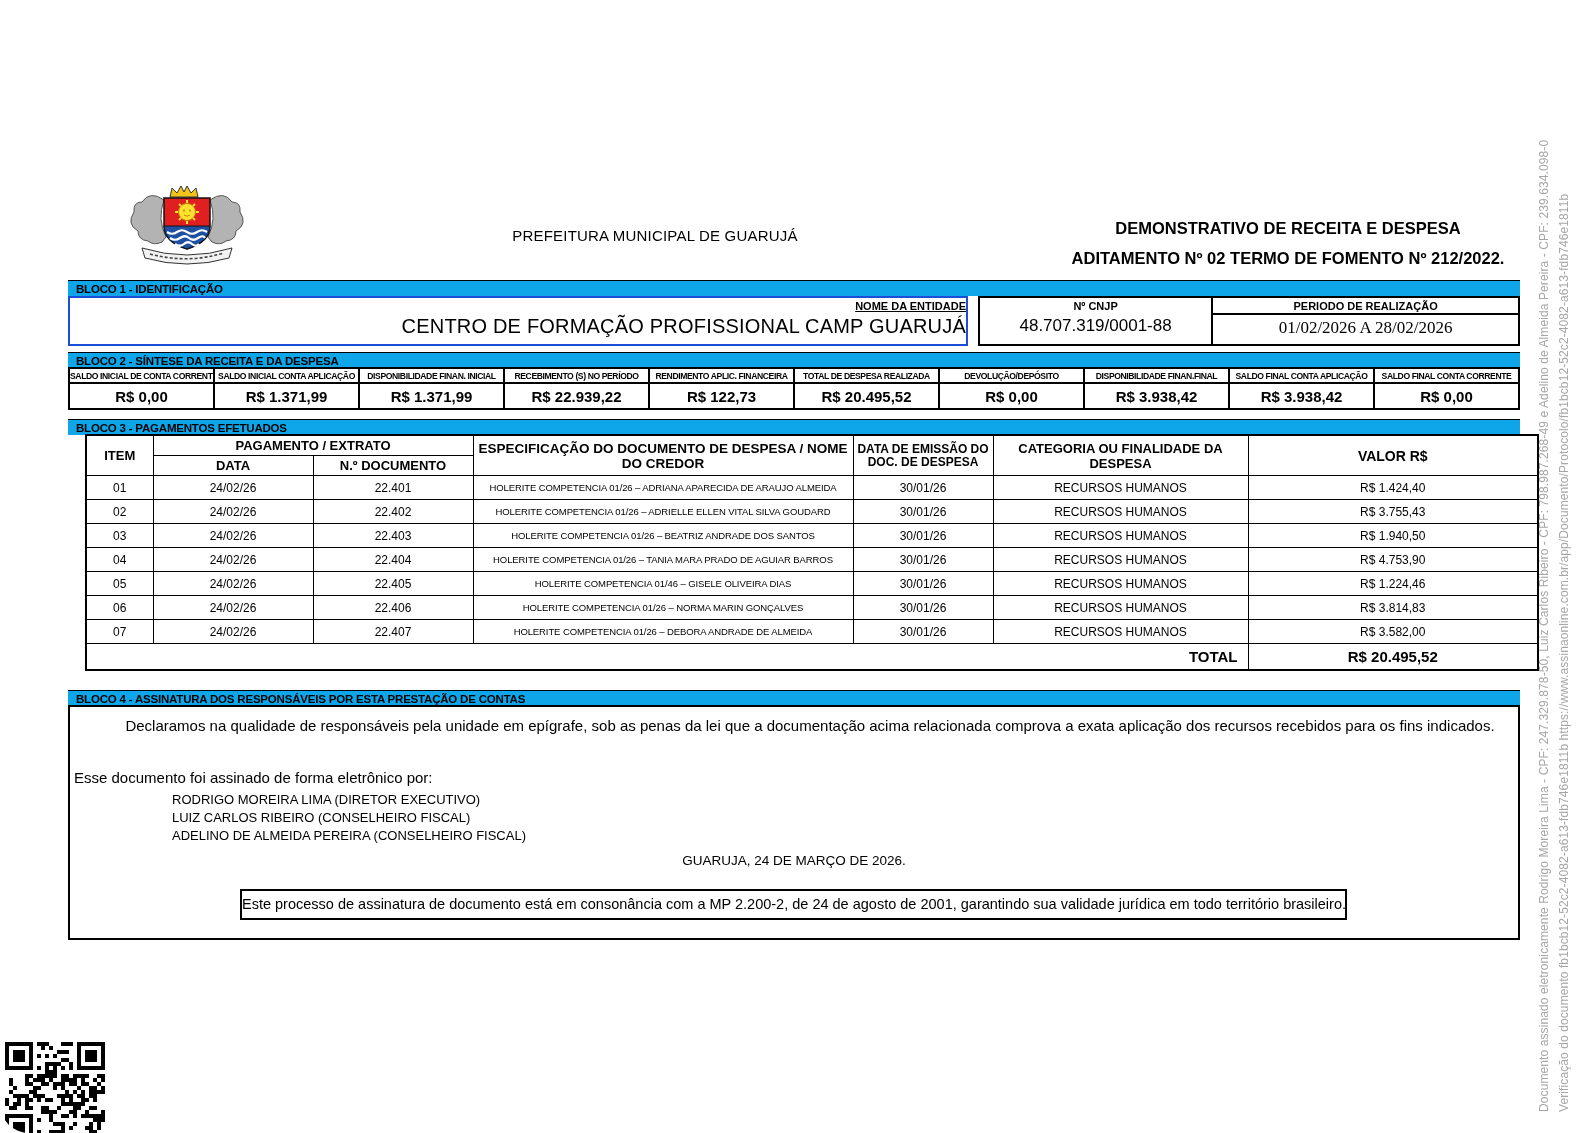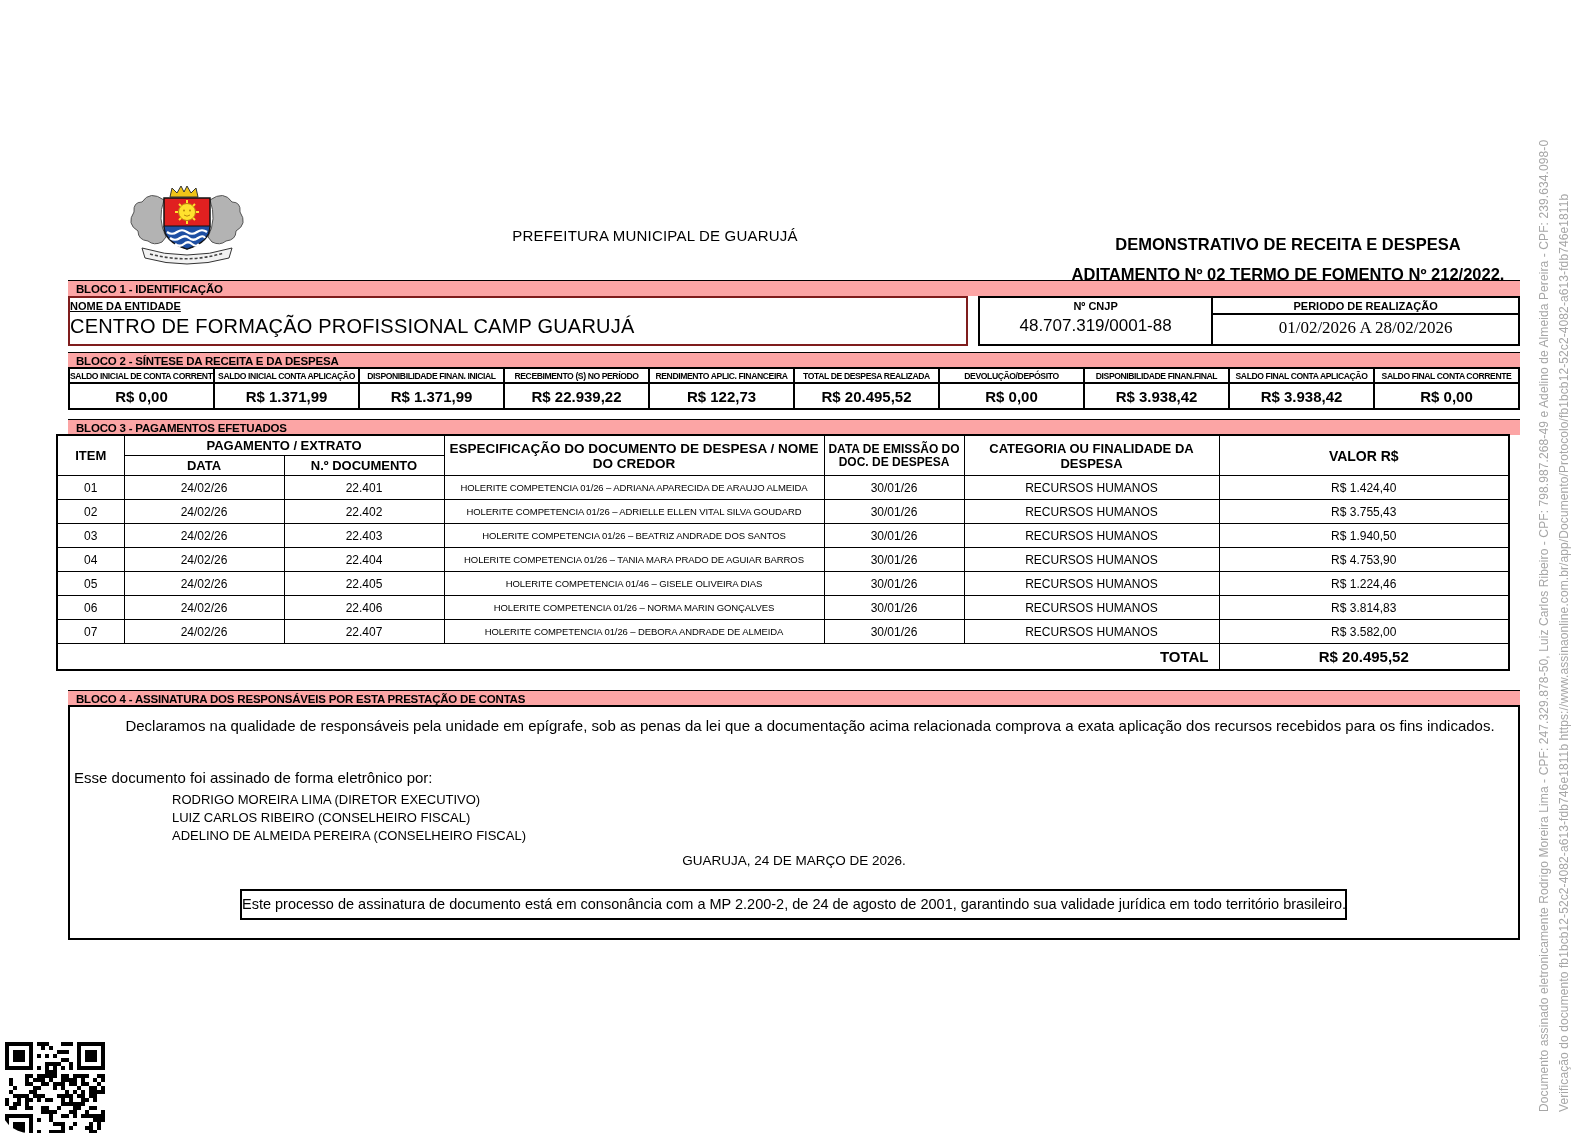--- a/index.html
+++ b/index.html
@@ -1,53 +1,53 @@
 <!DOCTYPE html>
 <html><head>
 <meta charset="utf-8">
 <style>
   html,body{margin:0;padding:0;background:#fff;}
   body{font-family:"Liberation Sans", sans-serif; color:#000;}
   .page{position:relative;width:1586px;height:1133px;background:#fff;overflow:hidden;border-radius:29px;}
 
   
-  .bar{position:absolute;left:68px;width:1452px;height:16px;background:#fca5a5;
+  .bar{position:absolute;left:68px;width:1452px;height:16px;background:#0ea5e9;
        border-top:1px solid #000;box-sizing:border-box;
        font-weight:bold;font-size:11.5px;letter-spacing:-0.2px;padding:2px 0 0 8px;}
 
   
   .muni{position:absolute;left:420px;top:227px;width:470px;text-align:center;
         font-size:15px;letter-spacing:0.2px;}
-  .title-block{position:absolute;left:1056px;top:229px;width:464px;text-align:center;}
+  .title-block{position:absolute;left:1056px;top:213px;width:464px;text-align:center;}
   .title-block div{font-weight:bold;font-size:16.5px;line-height:30px;white-space:nowrap;}
   .logo{position:absolute;left:112px;top:184px;width:150px;height:84px;}
 
   
   .b1-entity{position:absolute;left:68px;top:296px;width:900px;height:50px;
-             border:2px solid #7f1d1d;box-sizing:border-box;text-align:left;}
+             border:2px solid #1d4ed8;box-sizing:border-box;text-align:right;}
   .b1-entity .lbl{font-size:11px;font-weight:bold;text-decoration:underline;padding-top:2px;}
   .b1-entity .val{font-size:20px;padding-top:3px;letter-spacing:0.2px;}
   .b1-id{position:absolute;left:978px;top:296px;width:542px;height:50px;
          border:2px solid #000;box-sizing:border-box;display:flex;}
   .b1-id .cell{box-sizing:border-box;text-align:center;}
   .b1-id .cnpj{width:234px;border-right:2px solid #000;}
   .b1-id .cnpj .lbl{font-size:11px;font-weight:bold;padding-top:2px;}
   .b1-id .cnpj .val{font-size:17px;padding-top:4px;}
   .b1-id .per{width:306px;}
   .b1-id .per .lbl{font-size:11px;font-weight:bold;border-bottom:2px solid #000;padding:2px 0 1px 0;}
   .b1-id .per .val{font-family:"Liberation Serif", serif;font-size:17px;padding-top:3px;}
 
   
   .t2{position:absolute;left:68px;top:367px;width:1452px;border-collapse:collapse;table-layout:fixed;}
   .t2 td{border:2px solid #000;text-align:center;overflow:hidden;}
   .t2 .h td{font-size:8.6px;letter-spacing:-0.4px;font-weight:bold;height:13px;white-space:nowrap;padding:0;}
   .t2 .v td{font-size:15px;font-weight:bold;height:22px;}
 
   
-  .t3{position:absolute;left:56px;top:434px;width:1452px;border-collapse:collapse;table-layout:fixed;padding-left:15px;}
+  .t3{position:absolute;left:85px;top:434px;width:1452px;border-collapse:collapse;table-layout:fixed;padding-left:15px;}
   .t3 th,.t3 td{border:1px solid #000;text-align:center;padding:0;overflow:hidden;}
   .t3 thead th{font-size:13px;font-weight:bold;}
   .t3 thead .iss{font-size:12px;line-height:13px;padding:2px;}
   .t3 thead .spec-h{font-size:13.5px;}
   .t3 thead tr:first-child th{height:19px;}
   .t3 thead tr:last-child th{height:19px;}
   .t3 tbody td{font-size:12px;height:23px;}
   .t3 tbody td.spec{font-size:9.5px;letter-spacing:-0.1px;}
   .t3 .outer-l{border-left:2px solid #000;} .t3 .outer-r{border-right:2px solid #000;}
   .t3 thead tr:first-child th{border-top:2px solid #000;}

